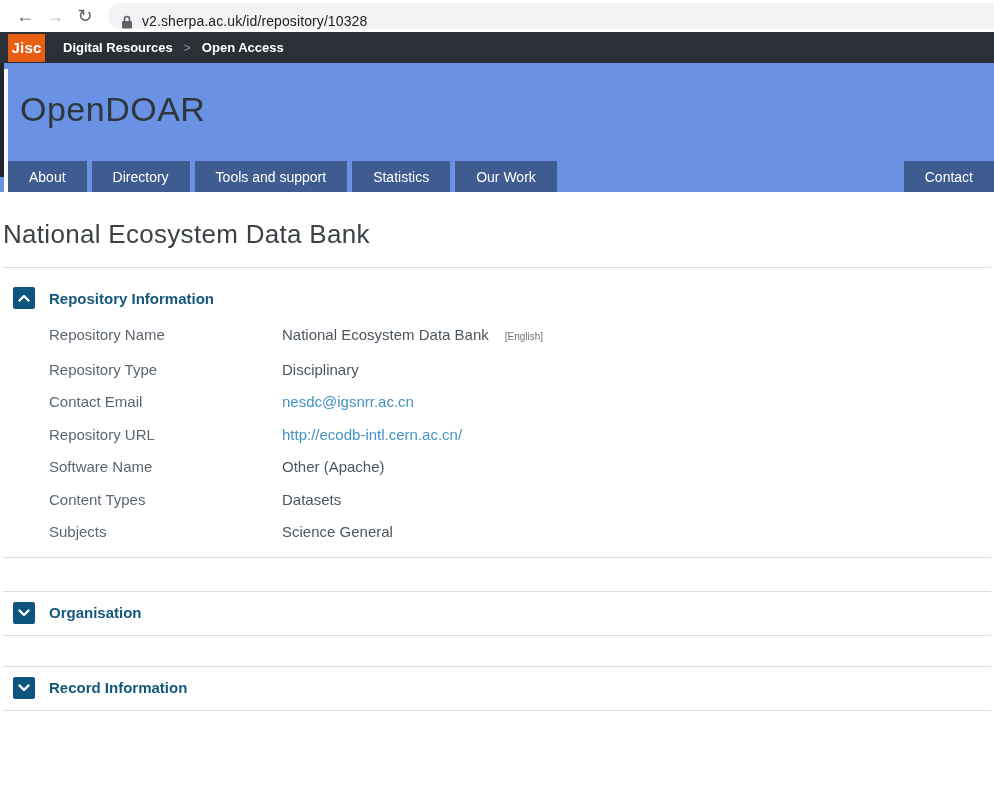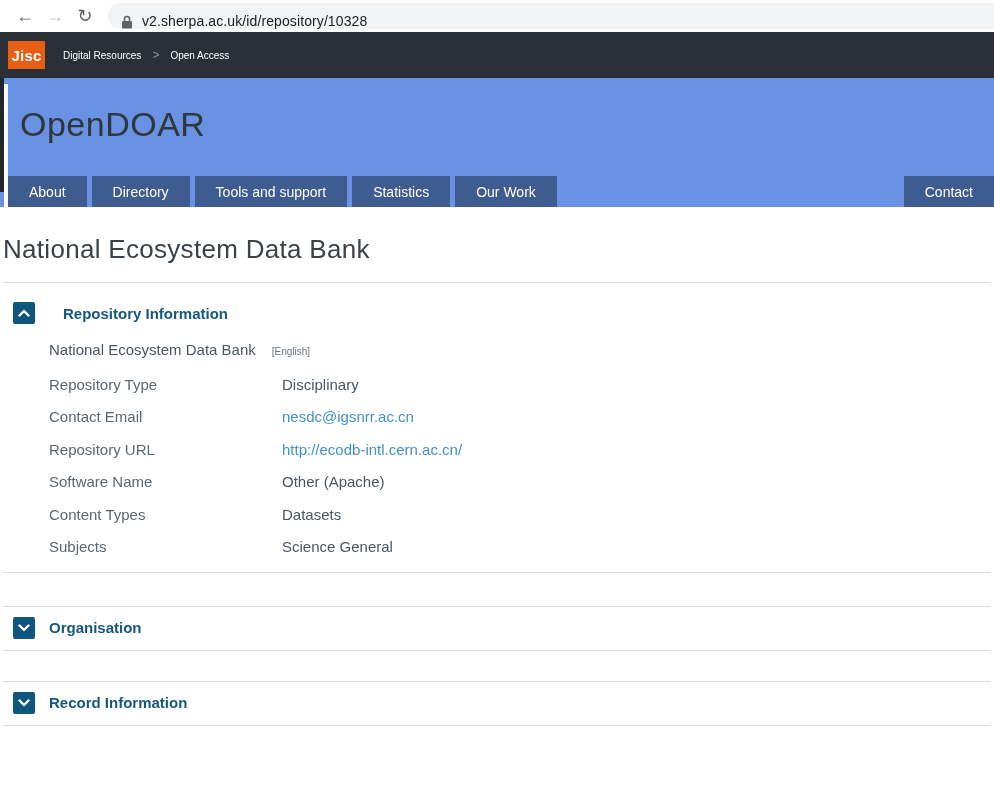--- a/index.html
+++ b/index.html
@@ -11,26 +11,26 @@
     padding-left: 10px; }
   .chrome-btn { width: 30px; height: 28px; display: flex; align-items: center;
     justify-content: center; font-size: 18px; color: #5f6368; cursor: pointer; }
   .chrome-btn.disabled { color: #c3c7cb; }
   .url-pill { flex: 1; height: 26px; margin-left: 8px; background: #f1f3f4;
     border-radius: 13px 0 0 13px; display: flex; align-items: flex-end; padding-left: 13px; }
   .lock { display: flex; margin-right: 9px; }
   .url-text { font-size: 14px; color: #202124; letter-spacing: 0.1px; }
 
   
-  .jisc-bar { height: 46px; background: #2a3036; display: flex; align-items: center; }
+  .jisc-bar { height: 31px; background: #2a3036; display: flex; align-items: center; }
   .jisc-logo { width: 37px; height: 28px; background: #e85e13; color: #fff;
     font-weight: bold; font-size: 15px; display: flex; align-items: center;
     justify-content: center; margin-left: 8px; letter-spacing: 0.2px; }
   .crumbs { margin-left: 18px; display: flex; align-items: center; }
-  .crumb { color: #fff; font-weight: normal; font-size: 10px; cursor: pointer; }
+  .crumb { color: #fff; font-weight: bold; font-size: 13px; cursor: pointer; }
   .crumb-sep { color: #8d949b; font-size: 12px; margin: 0 11px; }
 
   
   .banner { position: relative; height: 129px; background: #6992e4; }
   .site-title { position: absolute; left: 20px; top: 27px; font-size: 34px;
     font-weight: 400; color: #2f373d; letter-spacing: 0.5px; }
   .artifact-dark { position: absolute; left: 0; top: 0; width: 4px; height: 114px;
     background: #20262b; }
   .artifact-light { position: absolute; left: 4px; top: 6px; width: 4px; height: 123px;
     background: #fbfbfb; }
@@ -42,21 +42,21 @@
   
   .content { padding: 0 3px; }
   .page-title { margin-top: 27px; font-size: 26px; line-height: 30px; font-weight: 400;
     color: #3b4247; letter-spacing: 0.3px; }
   .sections-wrap { margin-top: 18px; }
 
   .acc { border-top: 1px solid #d9dee3; border-bottom: 1px solid #d9dee3;
     margin-bottom: 30px; }
   .acc.open { margin-bottom: 33px; padding-bottom: 8px; }
   .acc-head { display: flex; align-items: center; padding: 10px 0 11px 10px; cursor: pointer; }
-  .acc.open .acc-head { padding: 19px 0 0 10px; gap: 14px; }
+  .acc.open .acc-head { padding: 19px 0 0 10px; }
   .toggle { width: 22px; height: 22px; background: #0e567d; border: none; border-radius: 2px;
     display: flex; align-items: center; justify-content: center; cursor: pointer; padding: 0; }
   .acc-title { margin-left: 14px; font-size: 15px; font-weight: 700; color: #14587e; }
 
   .fields { margin-top: 10px; margin-left: 46px; }
   .field-row { display: flex; padding: 8px 0; font-size: 15px; line-height: 16.5px; }
   .f-label { width: 233px; color: #5d6770; }
   .f-value { color: #4c565f; }
   .f-link { color: #4492c4; text-decoration: none; cursor: pointer; }
   .lang-tag { font-size: 10px; color: #6a737b; margin-left: 16px; }
@@ -112,20 +112,21 @@
             <span style="display: flex;">
               <svg width="12" height="8" viewBox="0 0 12 8">
                 <polyline points="1.5,6.5 6,2 10.5,6.5" fill="none" stroke="#fff" stroke-width="2.4" stroke-linecap="round" stroke-linejoin="round"></polyline>
               </svg>
             </span>
           </button>
           <span class="acc-title">Repository Information</span>
         </div>
         <div class="fields">
           <div class="field-row">
+            <div class="f-label">Repository Name</div>
             <div class="f-value"><span>National Ecosystem Data Bank</span><span class="lang-tag">[English]</span></div>
           </div>
           <div class="field-row">
             <div class="f-label">Repository Type</div>
             <div class="f-value"><span>Disciplinary</span></div>
           </div>
           <div class="field-row">
             <div class="f-label">Contact Email</div>
             <div class="f-value"><a class="f-link">nesdc@igsnrr.ac.cn</a></div>
           </div>

